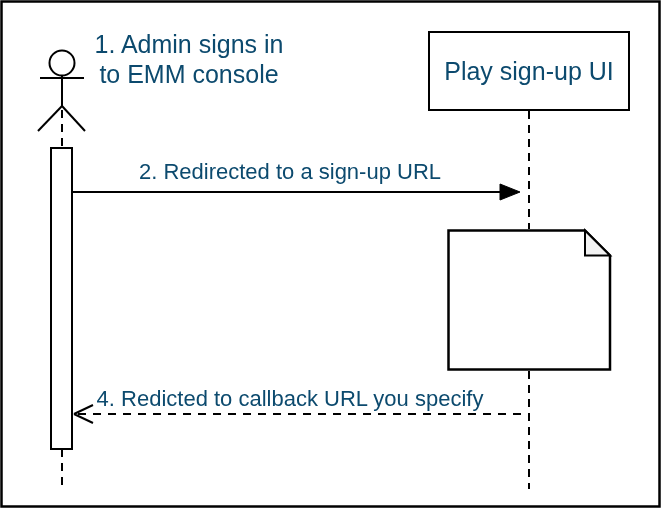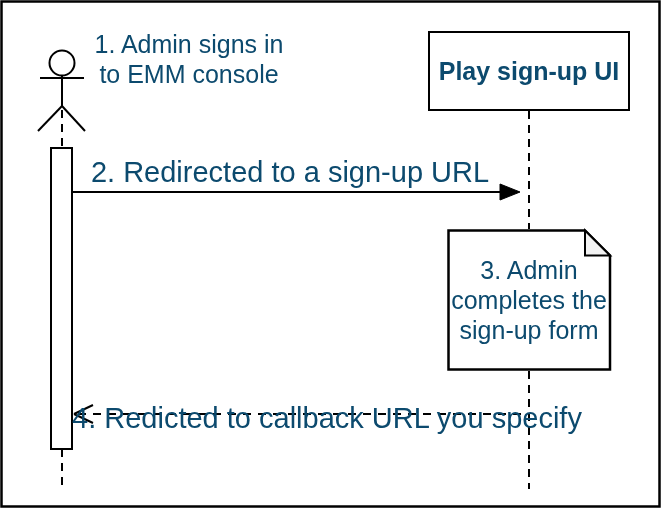--- a/index.html
+++ b/index.html
@@ -36,48 +36,46 @@
   }
   .participant-label {
     left: 429px;
     top: 32px;
     width: 200px;
     height: 78px;
     display: flex;
     align-items: center;
     justify-content: center;
     font-size: 25px;
-    font-weight: bold;
   }
   .note-label {
     left: 448px;
     top: 230px;
     width: 162px;
     height: 140px;
     display: flex;
     align-items: center;
     justify-content: center;
     font-size: 25px;
     line-height: 30px;
   }
   .message-label {
-    font-size: 29px;
+    font-size: 22px;
     line-height: 28px;
     white-space: nowrap;
   }
   .msg2-label {
     left: 72px;
     top: 158px;
     width: 436px;
   }
   .msg4-label {
     left: 72px;
     top: 385px;
     width: 436px;
-    margin-top: 19px;
   }
 </style>
 </head>
 <body>
 
 <div class="canvas">
 
   <svg width="662" height="512" viewBox="0 0 662 512">
 
     <rect x="1.5" y="1.5" width="658" height="505" fill="#ffffff" stroke="#000000" stroke-width="2.5"></rect>
@@ -110,19 +108,16 @@
     <path d="M 74 414 L 93 405 M 74 414 L 93 423" fill="none" stroke="#000000" stroke-width="2"></path>
   </svg>
 
   <div class="label actor-label">1. Admin signs in
 to EMM console</div>
 
   <div class="label participant-label">Play sign-up UI</div>
 
   <div class="label message-label msg2-label">2. Redirected to a sign-up URL</div>
 
-  <div class="label note-label">3. Admin
-completes the
-sign-up form</div>
 
   <div class="label message-label msg4-label">4. Redicted to callback URL you specify</div>
 
 </div>
 
 </body></html>

